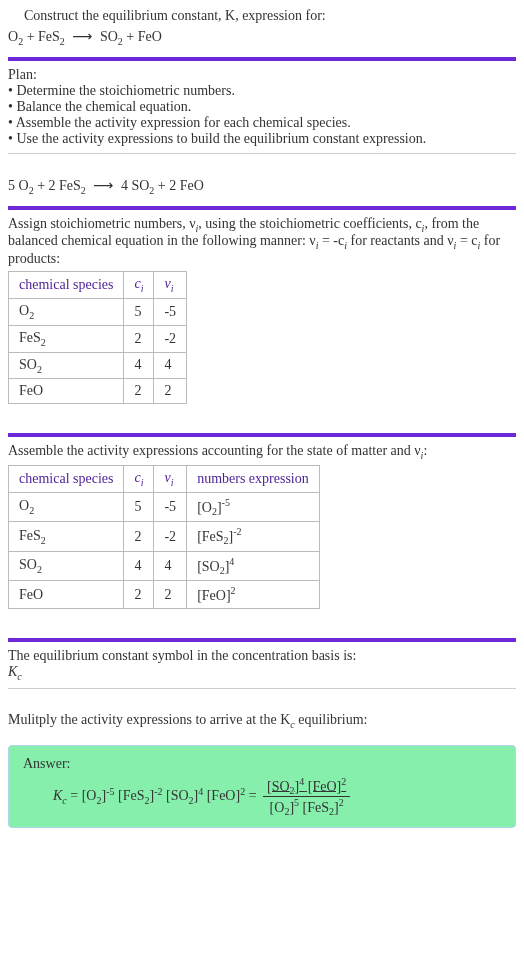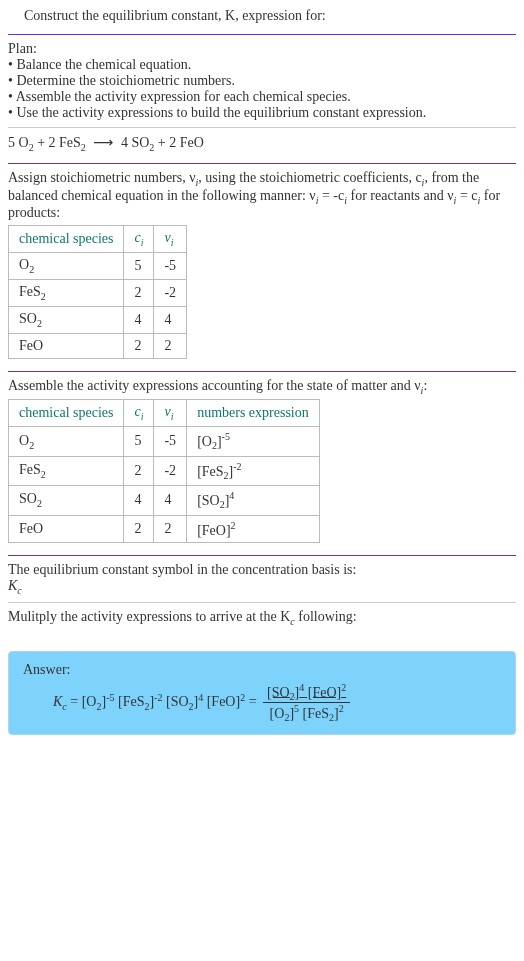--- a/index.html
+++ b/index.html
@@ -6,69 +6,72 @@
   font-family: Georgia, 'Times New Roman', serif;
   font-size: 14px;
   color: #333;
   margin: 0;
   padding: 8px;
   width: 524px;
   box-sizing: border-box;
   background: #fff;
 }
 .section {
-  border-top: 1px solid #6d28d9;
+  border-top: 4px solid #6d28d9;
   border-bottom: 1px solid #ccc;
   padding: 6px 0;
-  margin-bottom: 6px;
+  margin-bottom: 23px;
 }
 .eq { font-family: Georgia, serif; }
 sub { font-size: 10px; vertical-align: sub; }
 sup { font-size: 10px; vertical-align: super; }
 .arrow { margin: 0 4px; }
 table.data {
   border-collapse: collapse;
   margin-top: 4px;
 }
 table.data th, table.data td {
   border: 1px solid #bbb;
   padding: 4px 10px;
   text-align: left;
   font-weight: normal;
 }
-table.data th { background: #fff; color: #0f766e; }
+table.data th { background: #fff; color: #4c1d95; }
 .answer-box {
-  background: #7dd3fc;
+  background: #86efac;
   border: 1px solid #b0d4e8;
   border-radius: 4px;
   padding: 10px 14px;
-  margin-top: 24px;
+  margin-top: 15px;
 }
 .frac {
   display: inline-block;
   vertical-align: middle;
   text-align: center;
   margin: 0 3px;
 }
 .frac .num { display: block; border-bottom: 1px solid #333; padding: 0 4px; text-decoration: underline; }
 .frac .den { display: block; padding: 0 4px; text-align: center; }
 .ital { font-style: italic; }
 .mb4 { margin-bottom: 4px; margin-left: 16px; }
 </style>
 </head>
 <body>
 
 <div>
   <div class="mb4"><span>Construct the equilibrium constant, K, expression for:</span></div>
+  <div class="eq">
+    <span>O</span><sub>2</sub><span> + FeS</span><sub>2</sub><span class="arrow"> ⟶ </span><span>SO</span><sub>2</sub><span> + FeO</span>
+  </div>
 </div>
 
 <div class="section" style="margin-top:10px">
   <div>Plan:</div>
+  <div>• Determine the stoichiometric numbers.</div>
   <div>• Balance the chemical equation.</div>
-  <div>• Determine the stoichiometric numbers.</div>
   <div>• Assemble the activity expression for each chemical species.</div>
   <div>• Use the activity expressions to build the equilibrium constant expression.</div>
 </div>
 
 <div>
   <div class="eq">
     <span>5 O</span><sub>2</sub><span> + 2 FeS</span><sub>2</sub><span class="arrow"> ⟶ </span><span>4 SO</span><sub>2</sub><span> + 2 FeO</span>
   </div>
 </div>
 
@@ -147,21 +150,21 @@
     </table>
 </div>
 
 <div class="section">
   <div>The equilibrium constant symbol in the concentration basis is:</div>
   <div class="eq"><span class="ital">K</span><sub class="ital">c</sub></div>
 </div>
 
 <div>
   <div>
-    <span>Mulitply the activity expressions to arrive at the K</span><sub class="ital">c</sub><span> following:</span>
+    <span>Mulitply the activity expressions to arrive at the K</span><sub class="ital">c</sub><span> equilibrium:</span>
   </div>
   <div class="answer-box">
     <div>Answer:</div>
     <div class="eq" style="padding-left:30px;margin-top:4px">
       <span class="ital">K</span><sub class="ital">c</sub><span> = </span><span>[O</span><sub>2</sub><span>]</span><sup>-5</sup><span> [FeS</span><sub>2</sub><span>]</span><sup>-2</sup><span> [SO</span><sub>2</sub><span>]</span><sup>4</sup><span> [FeO]</span><sup>2</sup><span> = </span><span class="frac"><span class="num"><span>[SO</span><sub>2</sub><span>]</span><sup>4</sup><span> [FeO]</span><sup>2</sup></span><span class="den"><span>[O</span><sub>2</sub><span>]</span><sup>5</sup><span> [FeS</span><sub>2</sub><span>]</span><sup>2</sup></span></span>
     </div>
   </div>
 </div>
 
 </body></html>

